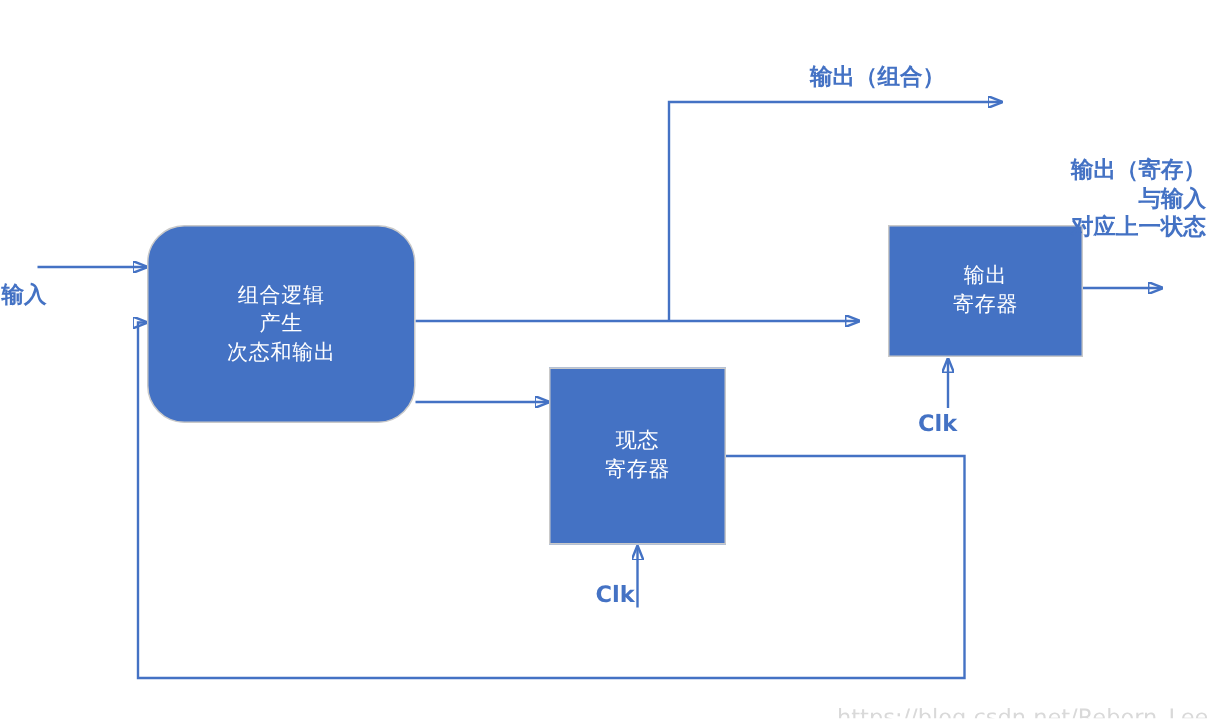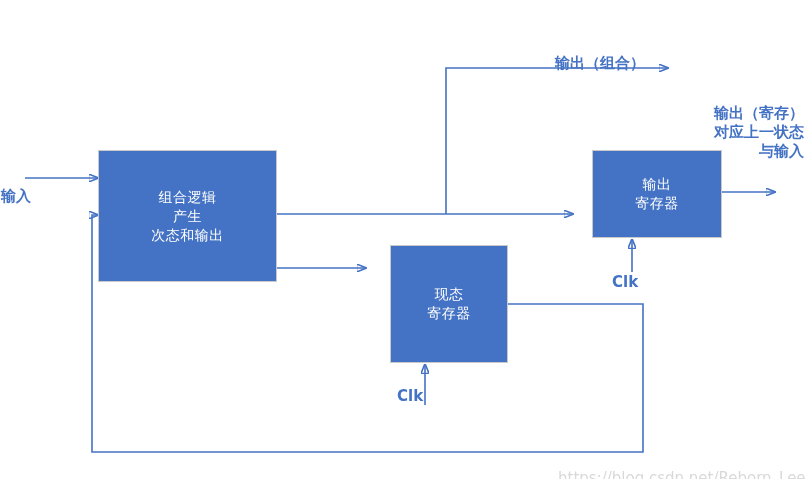--- a/index.html
+++ b/index.html
@@ -35,34 +35,34 @@
     display:flex;
     flex-direction:column;
     align-items:center;
     justify-content:center;
     color:var(--box-text);
     font-size:14px;
     line-height:19px;
     text-align:center;
     letter-spacing:0.5px;
   }
-  .box-comb{left:98px;top:150px;width:179px;height:132px;}
-  .box-state{left:366px;top:245px;width:118px;height:118px;margin-left:24px;}
+  .box-comb{left:98px;top:150px;width:179px;height:132px;border-radius:25px;}
+  .box-state{left:366px;top:245px;width:118px;height:118px;}
   .box-outreg{left:592px;top:150px;width:130px;height:88px;}
   .lbl{
     position:absolute;
     color:var(--label-text);
     font-weight:bold;
     font-size:15px;
     line-height:19px;
     white-space:nowrap;
     text-align:right;
   }
   .lbl-input{left:1px;top:187px;}
-  .lbl-outcomb{left:540px;top:42px;width:120px;text-align:center;margin-top:12px;}
+  .lbl-outcomb{left:540px;top:42px;width:120px;text-align:left;}
   .lbl-outreg{left:690px;top:104px;width:114px;text-align:right;}
   .lbl-clk{font-size:15px;}
   .lbl-clk-state{left:397px;top:387px;}
   .lbl-clk-out{left:612px;top:273px;}
   .watermark{
     position:absolute;
     left:558px;top:469px;
     color:var(--watermark);
     font-size:15px;
     font-weight:normal;
@@ -105,22 +105,22 @@
     <span>输出</span>
     <span>寄存器</span>
   </div>
 
   <div class="lbl lbl-input">输入</div>
 
   <div class="lbl lbl-outcomb">输出（组合）</div>
 
   <div class="lbl lbl-outreg">
     <div>输出（寄存）</div>
+    <div>与输入</div>
     <div>对应上一状态</div>
-    <div>与输入</div>
   </div>
 
   <div class="lbl lbl-clk lbl-clk-state">Clk</div>
 
   <div class="lbl lbl-clk lbl-clk-out">Clk</div>
 
   <div class="watermark">https://blog.csdn.net/Reborn_Lee</div>
 
 </div>
 

